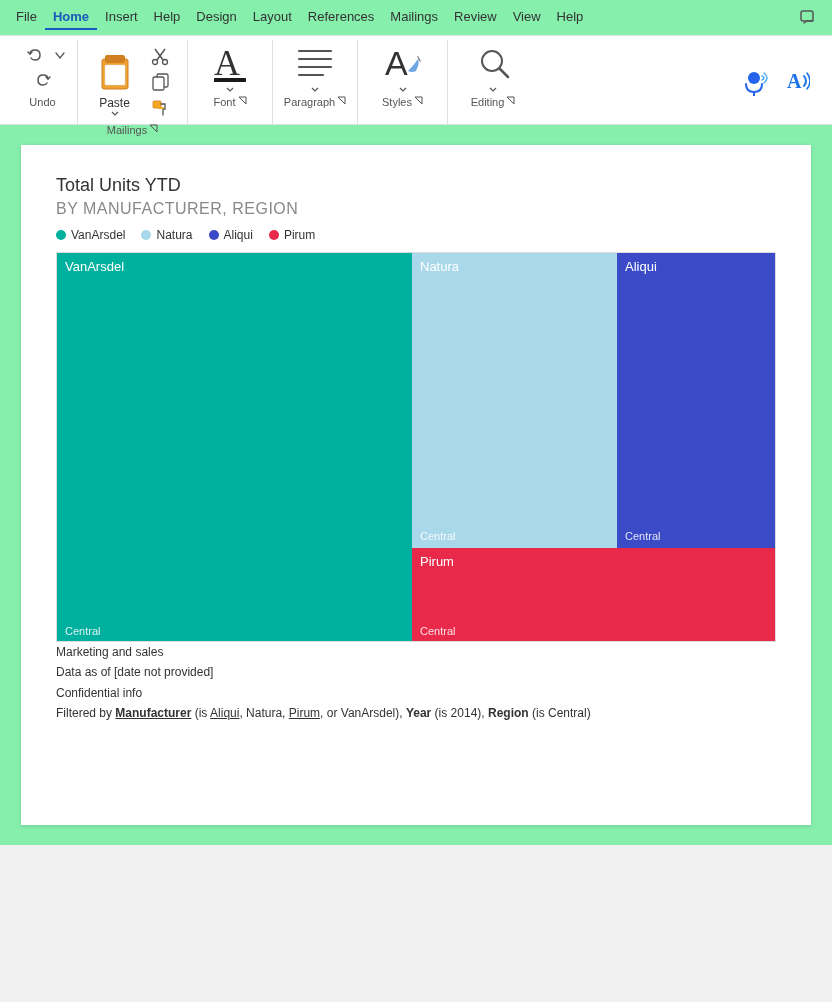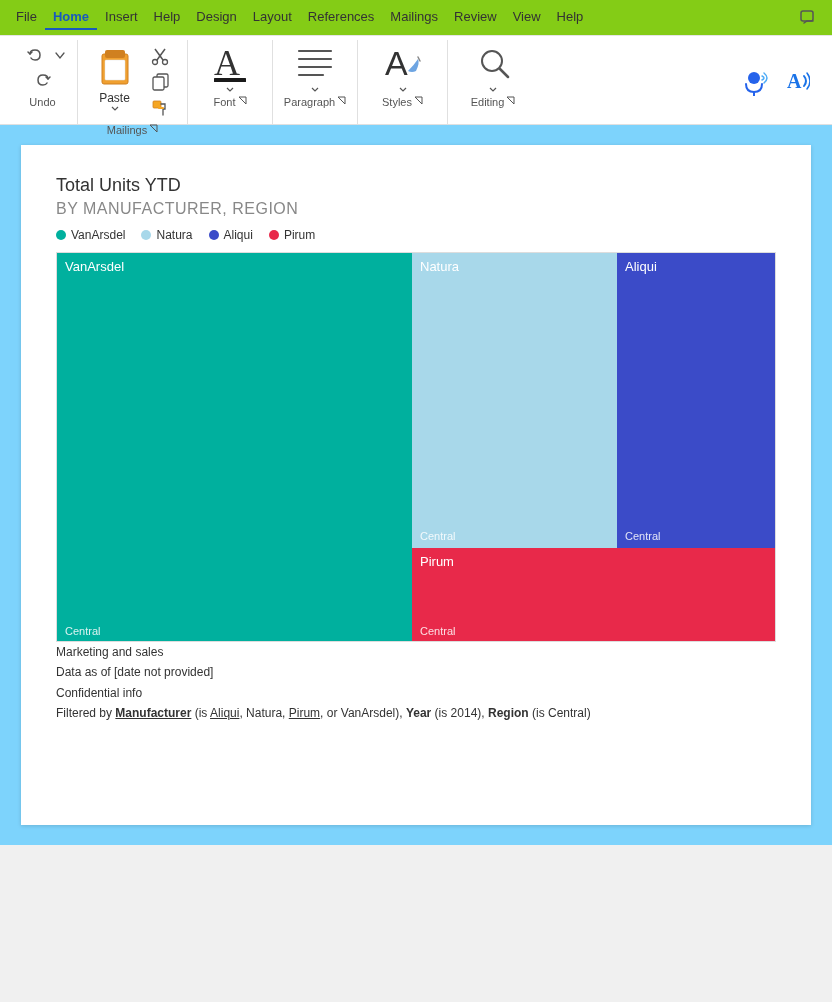--- a/index.html
+++ b/index.html
@@ -8,21 +8,21 @@
     
     .ribbon { background: #fff; border-bottom: 1px solid #e0e0e0; user-select: none; }
 
     
     .menu-bar {
       display: flex;
       align-items: center;
       padding: 0 8px;
       height: 36px;
       border-bottom: 1px solid #e5e5e5;
-      background: #84cc16;
+      background: #86efac;
     }
     .menu-item {
       padding: 4px 8px;
       font-size: 13px;
       color: #333;
       cursor: pointer;
       border-bottom: 2px solid transparent;
     }
     .menu-item.active {
       color: #185abd;
@@ -83,21 +83,21 @@
       padding: 3px 6px;
       min-width: 32px;
     }
     .tool-btn svg { display: block; }
 
     
     .undo-btn { flex-direction: row; gap: 2px; padding: 3px 4px; }
 
     
     .doc-area {
-      background: #7dd3fc;
+      background: #86efac;
       padding: 20px;
       min-height: 700px;
     }
     .doc-page {
       background: #fff;
       margin: 0 auto;
       padding: 30px 35px;
       width: 790px;
       min-height: 680px;
       box-shadow: 0 1px 4px rgba(0,0,0,0.15);
@@ -229,21 +229,21 @@
             <path d="M16 5 L14 7 L12 5" stroke="#555" stroke-width="1.5" fill="none" stroke-linecap="round" stroke-linejoin="round"></path>
           </svg>
         </div>
       </div>
       <div class="toolbar-group-label">
         <span>Undo</span>
       </div>
     </div>
 
     <div class="toolbar-group" style="min-width:110px;">
-      <div class="toolbar-top" style="align-items:flex-start; gap:4px; flex:1; padding-top:4px;">
+      <div class="toolbar-top" style="align-items:center; gap:4px; flex:1; padding-top:4px;">
 
         <div class="tool-btn" style="flex-direction:column; align-items:center; padding:2px 6px; min-width:50px;">
           <svg width="36" height="44" viewBox="0 0 36 44">
 
             <rect x="5" y="8" width="26" height="30" rx="2" fill="#f0a030" stroke="#d08020" stroke-width="1"></rect>
             <rect x="8" y="4" width="20" height="8" rx="2" fill="#d08020"></rect>
 
             <rect x="8" y="14" width="20" height="20" rx="1" fill="#fff" stroke="#e0e0e0" stroke-width="0.5"></rect>
           </svg>
           <div style="font-size:12px; color:#333; margin-top:1px;">Paste</div>

